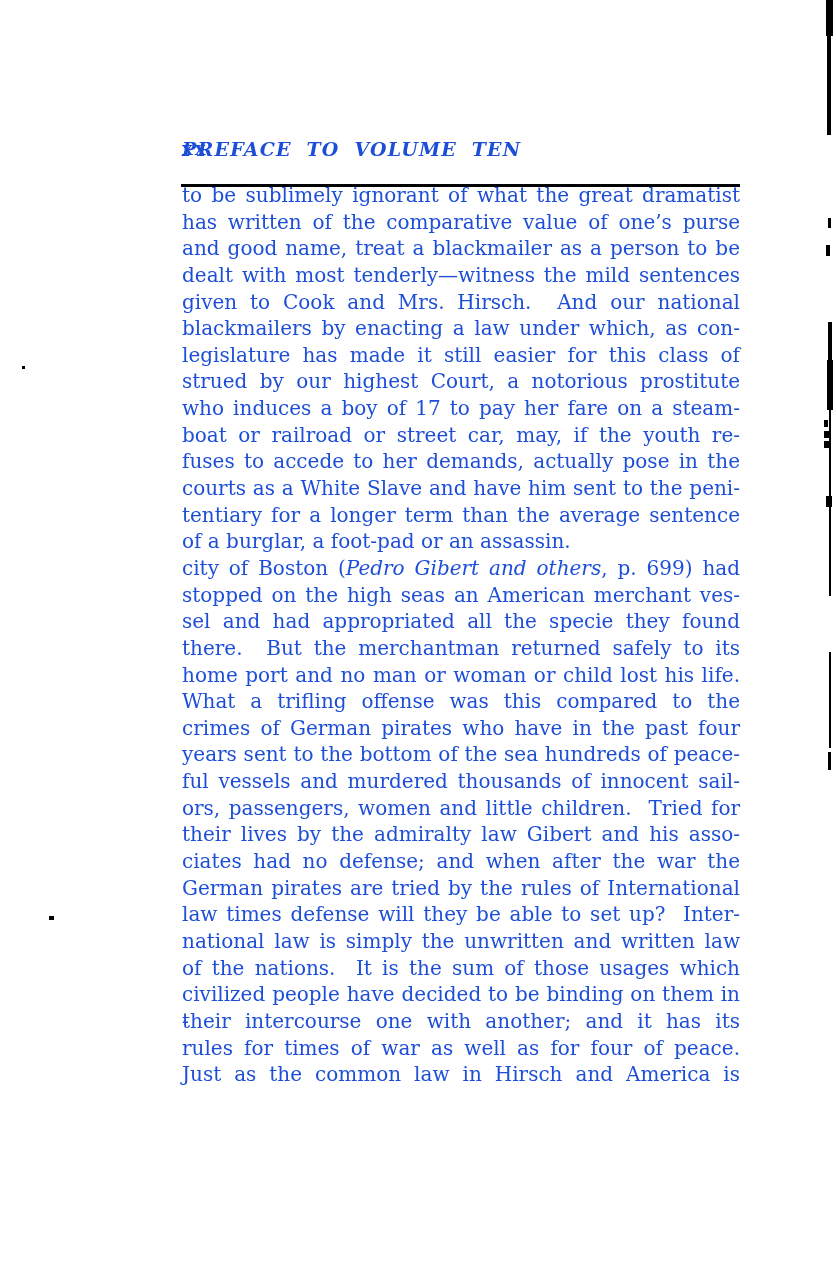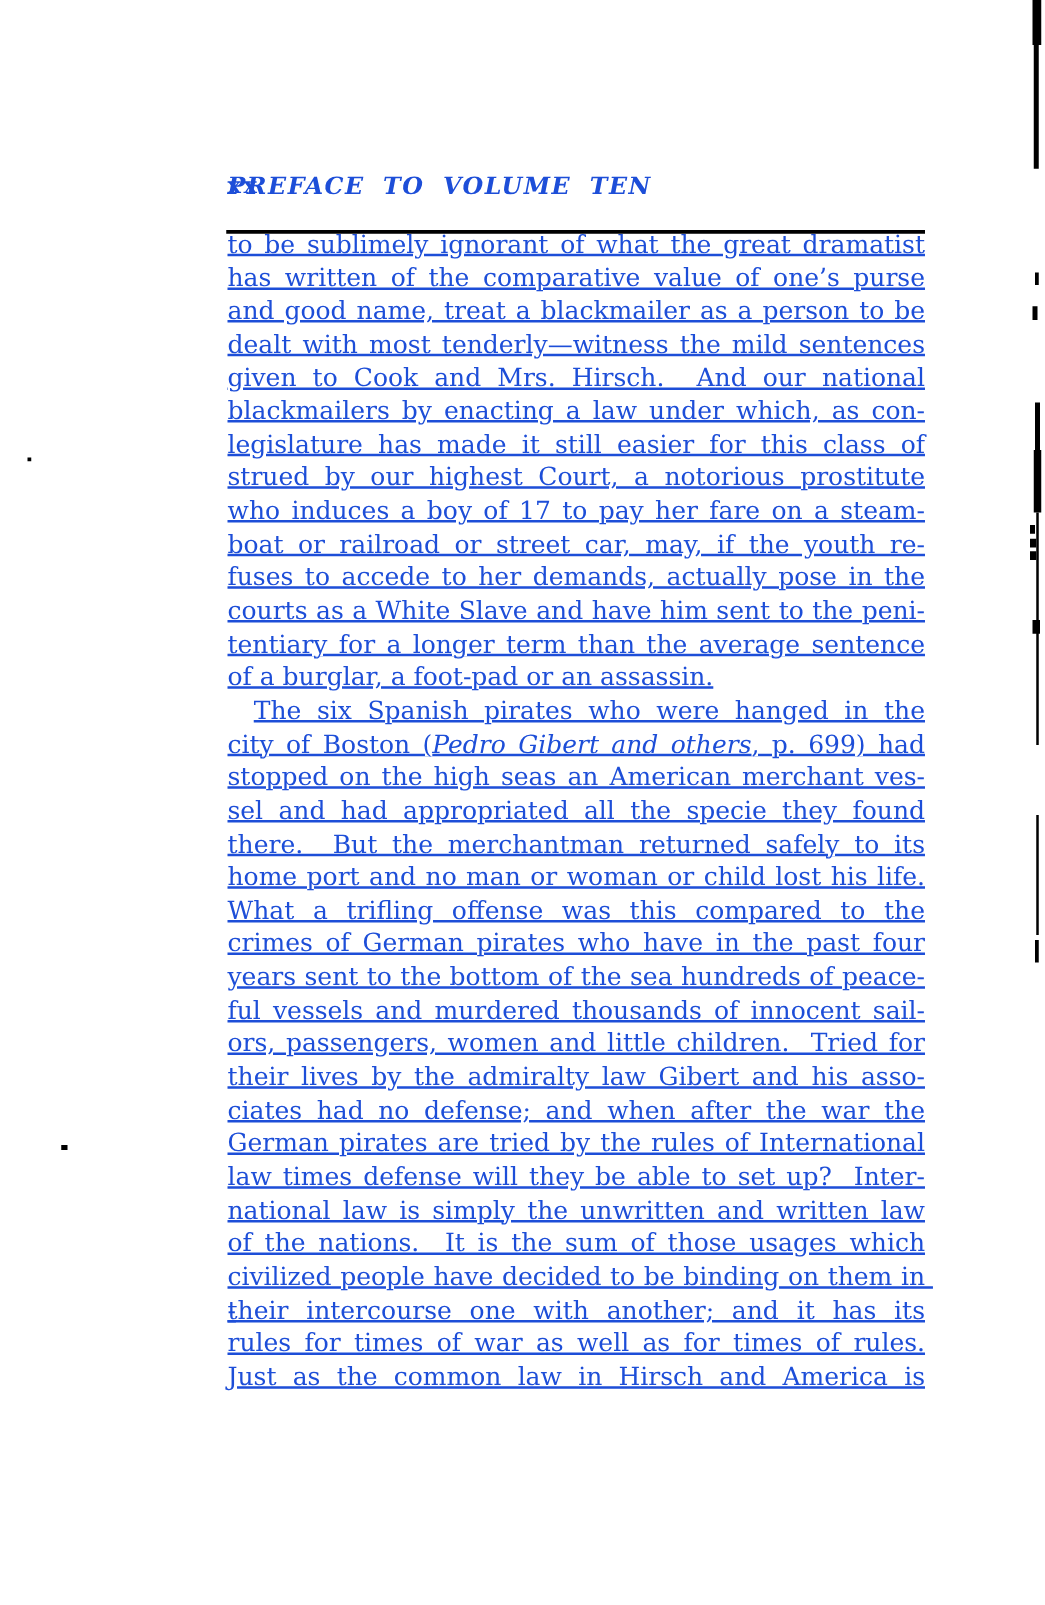--- a/index.html
+++ b/index.html
@@ -26,21 +26,20 @@
   }
   .header-rule{
     position:absolute;left:181px;top:184px;
     width:559px;height:3px;background:#000;
   }
   
   .textblock{
     position:absolute;left:182px;top:182px;width:558px;
     font-size:20px;
     line-height:26.65px;
-    text-decoration:underline;
   }
   .tline{
     white-space:pre-wrap;
     text-align:justify;
     text-align-last:justify;
     height:26.65px;
     overflow:visible;
   }
   .tline.paraend{
     text-align-last:left;
@@ -69,40 +68,39 @@
       <div class="tline"><span>given to Cook and Mrs. Hirsch.  And our national</span></div>
       <div class="tline"><span>blackmailers by enacting a law under which, as con-</span></div>
       <div class="tline"><span>legislature has made it still easier for this class of</span></div>
       <div class="tline"><span>strued by our highest Court, a notorious prostitute</span></div>
       <div class="tline"><span>who induces a boy of 17 to pay her fare on a steam-</span></div>
       <div class="tline"><span>boat or railroad or street car, may, if the youth re-</span></div>
       <div class="tline"><span>fuses to accede to her demands, actually pose in the</span></div>
       <div class="tline"><span>courts as a White Slave and have him sent to the peni-</span></div>
       <div class="tline"><span>tentiary for a longer term than the average sentence</span></div>
       <div class="tline paraend"><span>of a burglar, a foot-pad or an assassin.</span></div>
-      <div class="tline indent"><span>The six Spanish pirates who were hanged in the</span></div>
       <div class="tline"><span>city of Boston (</span><span class="it">Pedro Gibert and others</span><span>, p. 699) had</span></div>
       <div class="tline"><span>stopped on the high seas an American merchant ves-</span></div>
       <div class="tline"><span>sel and had appropriated all the specie they found</span></div>
       <div class="tline"><span>there.  But the merchantman returned safely to its</span></div>
       <div class="tline"><span>home port and no man or woman or child lost his life.</span></div>
       <div class="tline"><span>What a trifling offense was this compared to the</span></div>
       <div class="tline"><span>crimes of German pirates who have in the past four</span></div>
       <div class="tline"><span>years sent to the bottom of the sea hundreds of peace-</span></div>
       <div class="tline"><span>ful vessels and murdered thousands of innocent sail-</span></div>
       <div class="tline"><span>ors, passengers, women and little children.  Tried for</span></div>
       <div class="tline"><span>their lives by the admiralty law Gibert and his asso-</span></div>
       <div class="tline"><span>ciates had no defense; and when after the war the</span></div>
       <div class="tline"><span>German pirates are tried by the rules of International</span></div>
       <div class="tline"><span>law times defense will they be able to set up?  Inter-</span></div>
       <div class="tline"><span>national law is simply the unwritten and written law</span></div>
       <div class="tline"><span>of the nations.  It is the sum of those usages which</span></div>
       <div class="tline"><span>civilized people have decided to be binding on them in -</span></div>
       <div class="tline"><span>their intercourse one with another; and it has its</span></div>
-      <div class="tline"><span>rules for times of war as well as for times of rules.</span></div>
+      <div class="tline"><span>rules for times of war as well as for four of peace.</span></div>
       <div class="tline"><span>Just as the common law in Hirsch and America is</span></div>
     </div>
   <div id="marks">
       <div class="mark" style="left: 826px; top: 0px; width: 7px; height: 36px;"></div>
       <div class="mark" style="left: 827px; top: 34px; width: 4px; height: 101px;"></div>
       <div class="mark" style="left: 828px; top: 218px; width: 3px; height: 10px;"></div>
       <div class="mark" style="left: 826px; top: 245px; width: 4px; height: 11px;"></div>
       <div class="mark" style="left: 828px; top: 322px; width: 4px; height: 38px;"></div>
       <div class="mark" style="left: 827px; top: 360px; width: 6px; height: 50px;"></div>
       <div class="mark" style="left: 829px; top: 410px; width: 2px; height: 186px;"></div>

